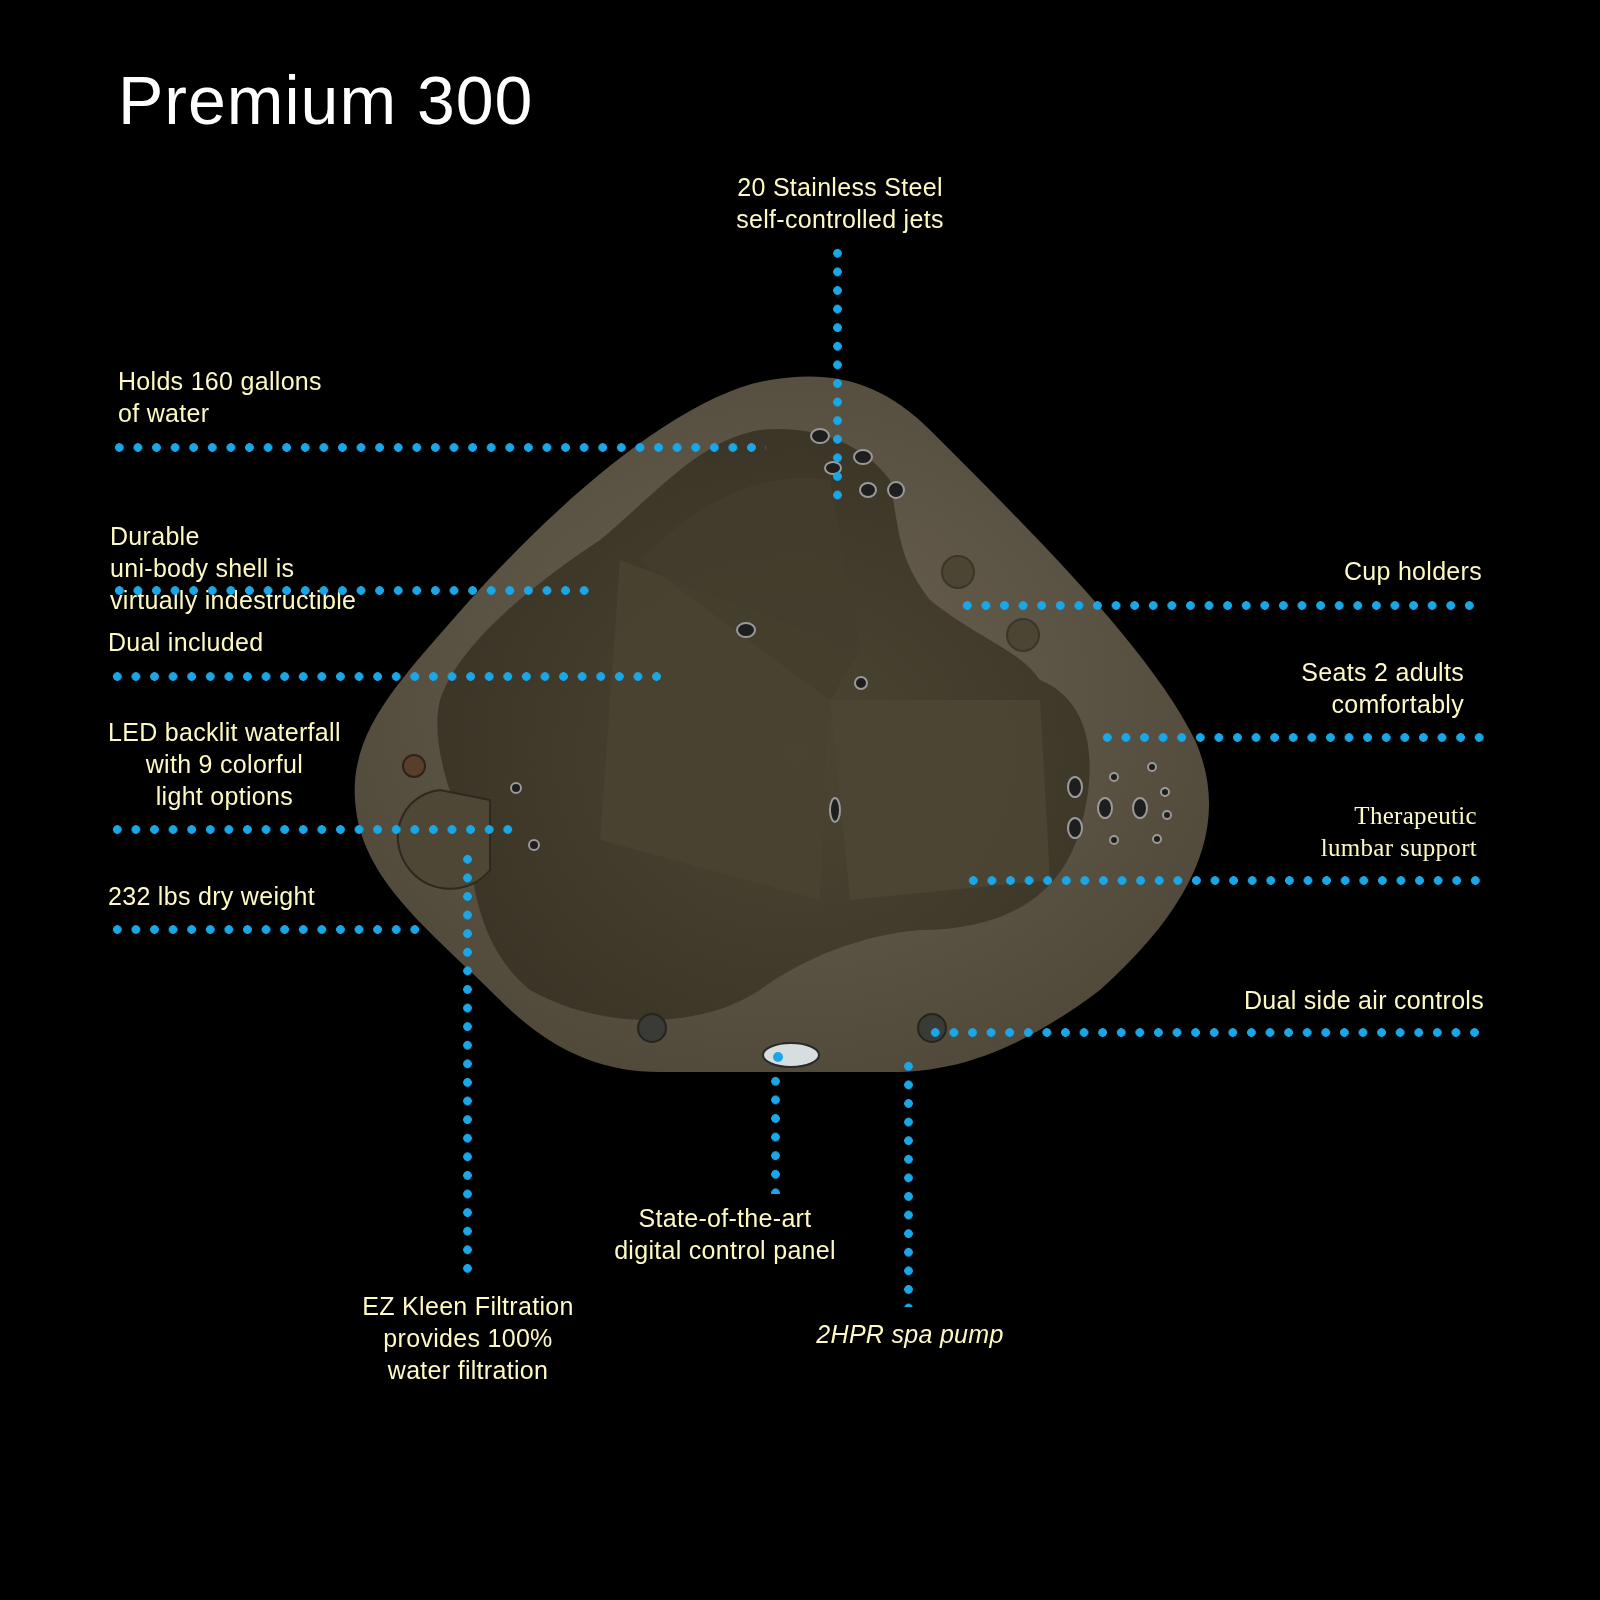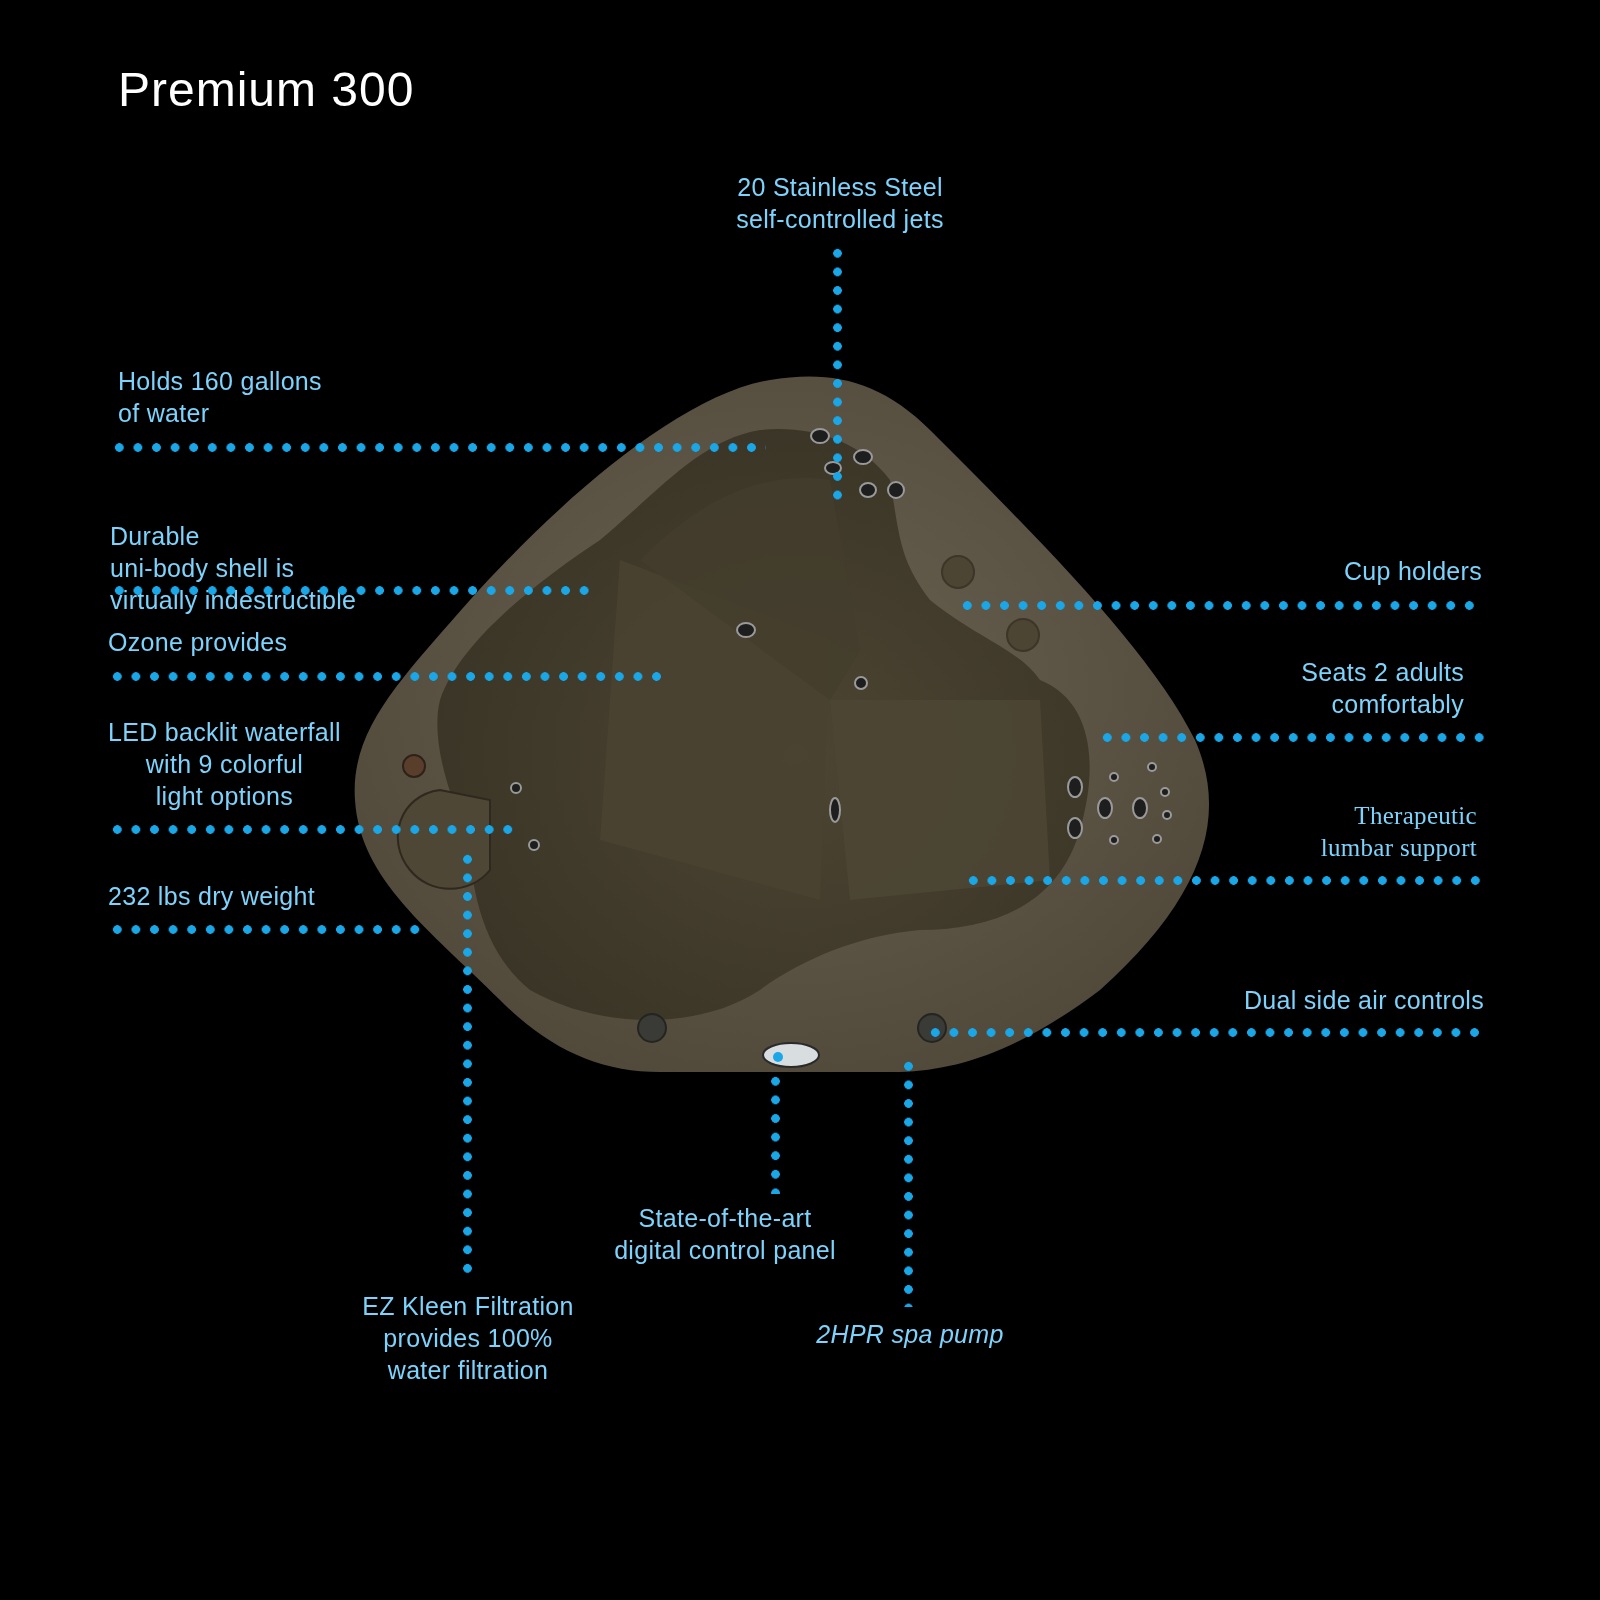--- a/index.html
+++ b/index.html
@@ -1,19 +1,19 @@
 <!DOCTYPE html>
 <html><head>
 <meta charset="utf-8">
 <style>
   html, body { margin:0; padding:0; background:#000; }
   body { width:1600px; height:1600px; position:relative; overflow:hidden;
          font-family:"Liberation Sans", "DejaVu Sans", sans-serif; color:#fff; }
-  .title { position:absolute; left:118px; top:66px; font-size:48px; font-weight:300; letter-spacing:1px; line-height:1; }
-  .label { position:absolute; font-size:25px; line-height:32px; color:#7dd3fc; white-space:pre-line; letter-spacing:0.3px; }
+  .title { position:absolute; left:118px; top:66px; font-size:68px; font-weight:300; letter-spacing:1px; line-height:1; }
+  .label { position:absolute; font-size:25px; line-height:32px; color:#fef9c3; white-space:pre-line; letter-spacing:0.3px; }
   .label.right { text-align:right; }
   .label.center { text-align:center; }
   .hline { position:absolute; height:9px;
      background-image: radial-gradient(circle, #1aa7e8 4px, transparent 4.6px);
      background-size:18.6px 9px; background-repeat:repeat-x; }
   .vline { position:absolute; width:9px;
      background-image: radial-gradient(circle, #1aa7e8 4px, transparent 4.6px);
      background-size:9px 18.6px; background-repeat:repeat-y; }
   svg.tub { position:absolute; left:0; top:0; }
 </style>
@@ -90,21 +90,21 @@
 
 <div class="label" style="left:110px; top:365px;margin-left:8px;">Holds 160 gallons
 of water</div>
 <div class="hline" style="left:110px; top:443px; width:656px;"></div>
 
 <div class="label" style="left:110px; top:476px;margin-top:44px;">Durable
 uni-body shell is
 virtually indestructible</div>
 <div class="hline" style="left:110px; top:586px; width:480px;"></div>
 
-<div class="label" style="left:108px; top:626px;">Ozone provides</div>
+<div class="label" style="left:108px; top:626px;">Dual included</div>
 <div class="hline" style="left:108px; top:672px; width:555px;"></div>
 
 <div class="label" style="left:108px; top:716px;text-align:center;">LED backlit waterfall
 with 9 colorful
 light options</div>
 <div class="hline" style="left:108px; top:825px; width:405px;"></div>
 
 <div class="label" style="left:108px; top:880px;">232 lbs dry weight</div>
 <div class="hline" style="left:108px; top:925px; width:318px;"></div>
 

